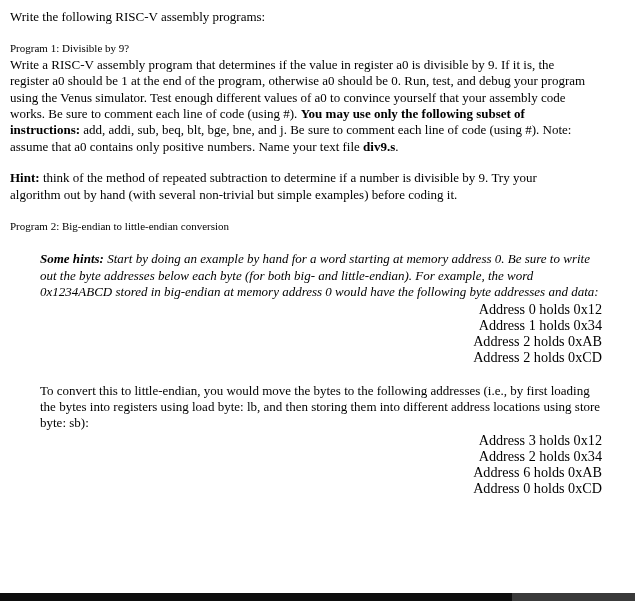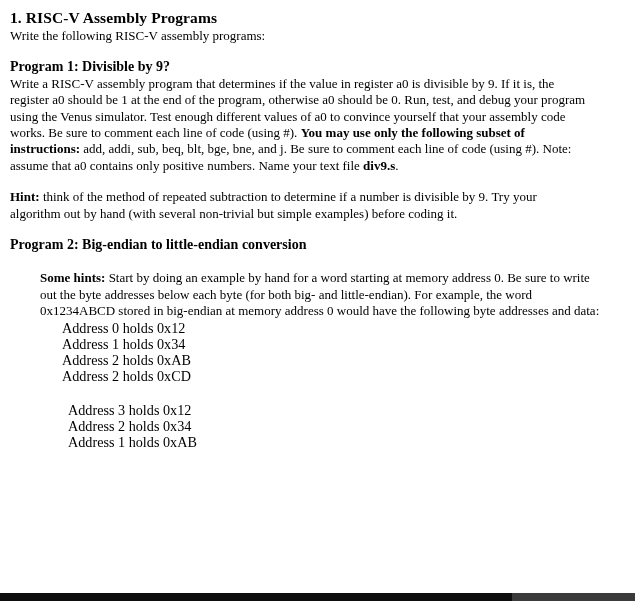--- a/index.html
+++ b/index.html
@@ -25,22 +25,22 @@
     background: #ffffff;
   }
   .h1 {
     font-size: 15.5px;
     font-weight: bold;
     line-height: 18px;
     margin: 0 0 1px 0;
     letter-spacing: 0.1px;
   }
   .h2 {
-    font-size: 14px;
-    font-weight: bold;
+    font-size: 11px;
+    font-weight: normal;
     line-height: 16.4px;
     margin: 0;
   }
   .para {
     font-size: 13px;
     line-height: 16.4px;
     margin: 0;
     width: 578px;
     text-align: left;
   }
@@ -53,20 +53,21 @@
   .addr-list {
     margin: 0;
     padding: 0;
     list-style: none;
   }
   .addr-list li {
     font-size: 14.2px;
     line-height: 16.2px;
     margin-left: 22px;
     white-space: nowrap;
+    text-align: right;
   }
   .addr-list.deep li {
     margin-left: 28px;
   }
   b, .b { font-weight: bold; }
   
   #hscrollbar {
     position: absolute;
     left: 0;
     bottom: 0;
@@ -81,21 +82,20 @@
     height: 8px;
     width: 512px;
     background: #0d0d0d;
   }
 </style>
 </head>
 <body>
 
 <div id="page">
 
-  <h1 class="h1">1. RISC-V Assembly Programs</h1>
 
   <p class="para">Write the following RISC-V assembly programs:</p>
 
   <div class="gap-md"></div>
 
   <h2 class="h2">Program 1: Divisible by 9?</h2>
 
   <p class="para"><span>Write a RISC-V assembly program that determines if the value in register a0 is divisible by 9. If it is, the register a0 should be 1 at the end of the program, otherwise a0 should be 0. Run, test, and debug your program using the Venus simulator. Test enough different values of a0 to convince yourself that your assembly code works. Be sure to comment each line of code (using #). </span><b>You may use only the following subset of instructions:</b><span> add, addi, sub, beq, blt, bge, bne, and j. Be sure to comment each line of code (using #). Note: assume that a0 contains only positive numbers. Name your text file </span><b>div9.s</b><span>.</span></p>
 
   <div class="gap-md"></div>
@@ -104,36 +104,38 @@
 
   <div class="gap-md"></div>
 
   <h2 class="h2">Program 2: Big-endian to little-endian conversion</h2>
 
 
   <div class="gap-lg"></div>
 
   <div class="indent-block">
 
-    <p class="para" style="width:562px;"><b>Some hints:</b><span>  Start by doing an example by hand for a word starting at memory address 0. Be sure to write out the byte addresses below each byte (for both big- and little-endian). For example, the word 0x1234ABCD stored in big-endian at memory address 0 would have the following byte addresses and data:</span></p>
+    <p class="para" style="width:562px;font-style:italic;"><b>Some hints:</b><span>  Start by doing an example by hand for a word starting at memory address 0. Be sure to write out the byte addresses below each byte (for both big- and little-endian). For example, the word 0x1234ABCD stored in big-endian at memory address 0 would have the following byte addresses and data:</span></p>
 
     <ul class="addr-list">
       <li>Address 0 holds 0x12</li>
       <li>Address 1 holds 0x34</li>
       <li>Address 2 holds 0xAB</li>
       <li>Address 2 holds 0xCD</li>
     </ul>
 
     <div class="gap-lg"></div>
 
+    <p class="para" style="width:562px;">To convert this to little-endian, you would move the bytes to the following addresses (i.e., by first loading the bytes into registers using load byte: lb, and then storing them into different address locations using store byte: sb):</p>
 
     <ul class="addr-list deep">
       <li>Address 3 holds 0x12</li>
       <li>Address 2 holds 0x34</li>
-      <li>Address 1 holds 0xAB</li>
+      <li>Address 6 holds 0xAB</li>
+      <li>Address 0 holds 0xCD</li>
     </ul>
 
   </div>
 
 </div>
 
 <div id="hscrollbar">
   <div class="thumb"></div>
 </div>
 

